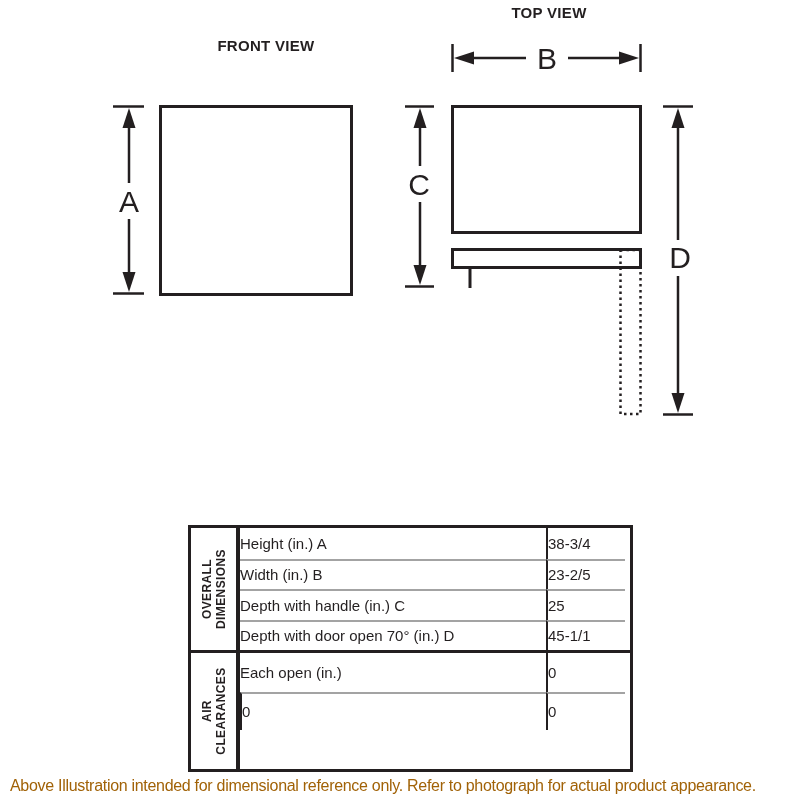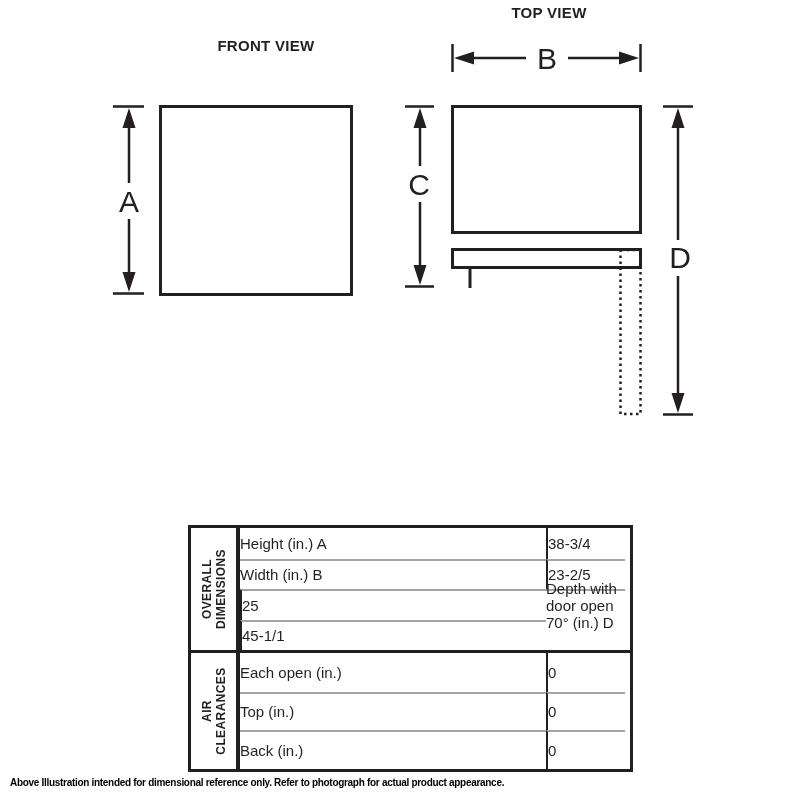--- a/index.html
+++ b/index.html
@@ -32,21 +32,21 @@
   }
   .cell{
     display:flex;align-items:center;box-sizing:border-box;
     font-size:15px;background:#fff;
   }
   .cell.val{border-left:2px solid #231f20;}
   .r2,.r3,.r4{border-top:2px solid #a3a3a3;}
   
   .footnote{
     position:absolute;left:10px;top:777px;width:786px;
-    font-size:10px;letter-spacing:-0.3px;color:#000000;white-space:nowrap;font-weight:bold;
+    font-size:16px;letter-spacing:-0.3px;color:#a16207;white-space:nowrap;
   }
 </style>
 </head>
 <body>
 
 <div class="page">
 
   <svg width="800" height="470" viewBox="0 0 800 470" xmlns="http://www.w3.org/2000/svg">
 
     <text class="view-title" x="266" y="51" text-anchor="middle">FRONT VIEW</text>
@@ -110,37 +110,36 @@
       <div class="head-cell">
         <div class="rot-label">
           <span style="display:block">OVERALL</span>
           <span style="display:block">DIMENSIONS</span>
         </div>
       </div>
       <div class="cell r1">Height (in.) A</div>
       <div class="cell val r1">38-3/4</div>
       <div class="cell r2">Width (in.) B</div>
       <div class="cell val r2">23-2/5</div>
+      <div class="cell r3">Depth with handle (in.) C</div>
       <div class="cell val r3">25</div>
       <div class="cell r4">Depth with door open 70° (in.) D</div>
       <div class="cell val r4">45-1/1</div>
     </div>
 
     <div class="section sec2">
       <div class="head-cell">
         <div class="rot-label">
           <span style="display:block">AIR</span>
           <span style="display:block">CLEARANCES</span>
         </div>
       </div>
       <div class="cell r1">Each open (in.)</div>
       <div class="cell val r1">0</div>
-      <div class="cell r2">Top (in.)</div>
       <div class="cell val r2">0</div>
-      <div class="cell r3">Back (in.)</div>
       <div class="cell val r3">0</div>
     </div>
 
   </div>
 
   
   <div class="footnote">Above Illustration intended for dimensional reference only. Refer to photograph for actual product appearance.</div>
 
 </div>
 

